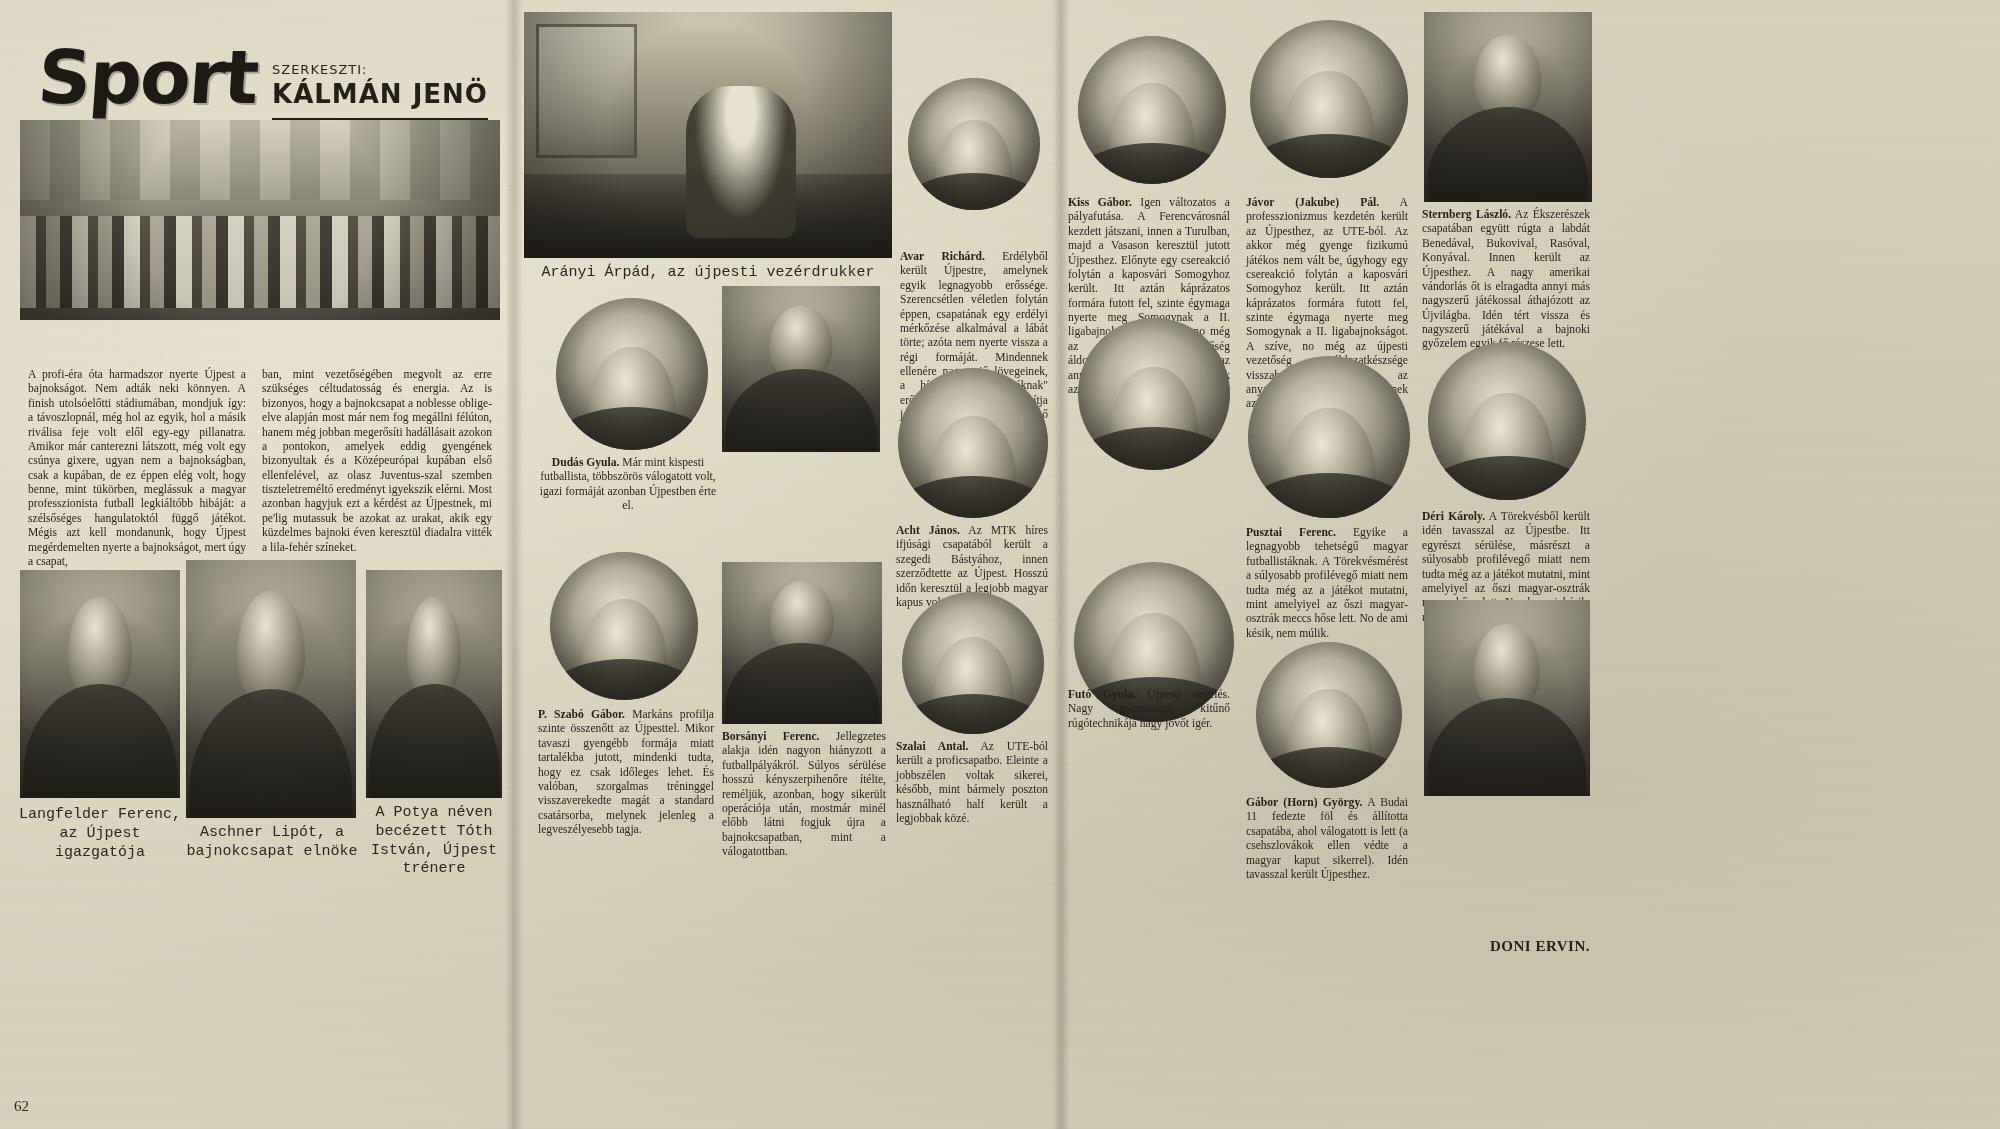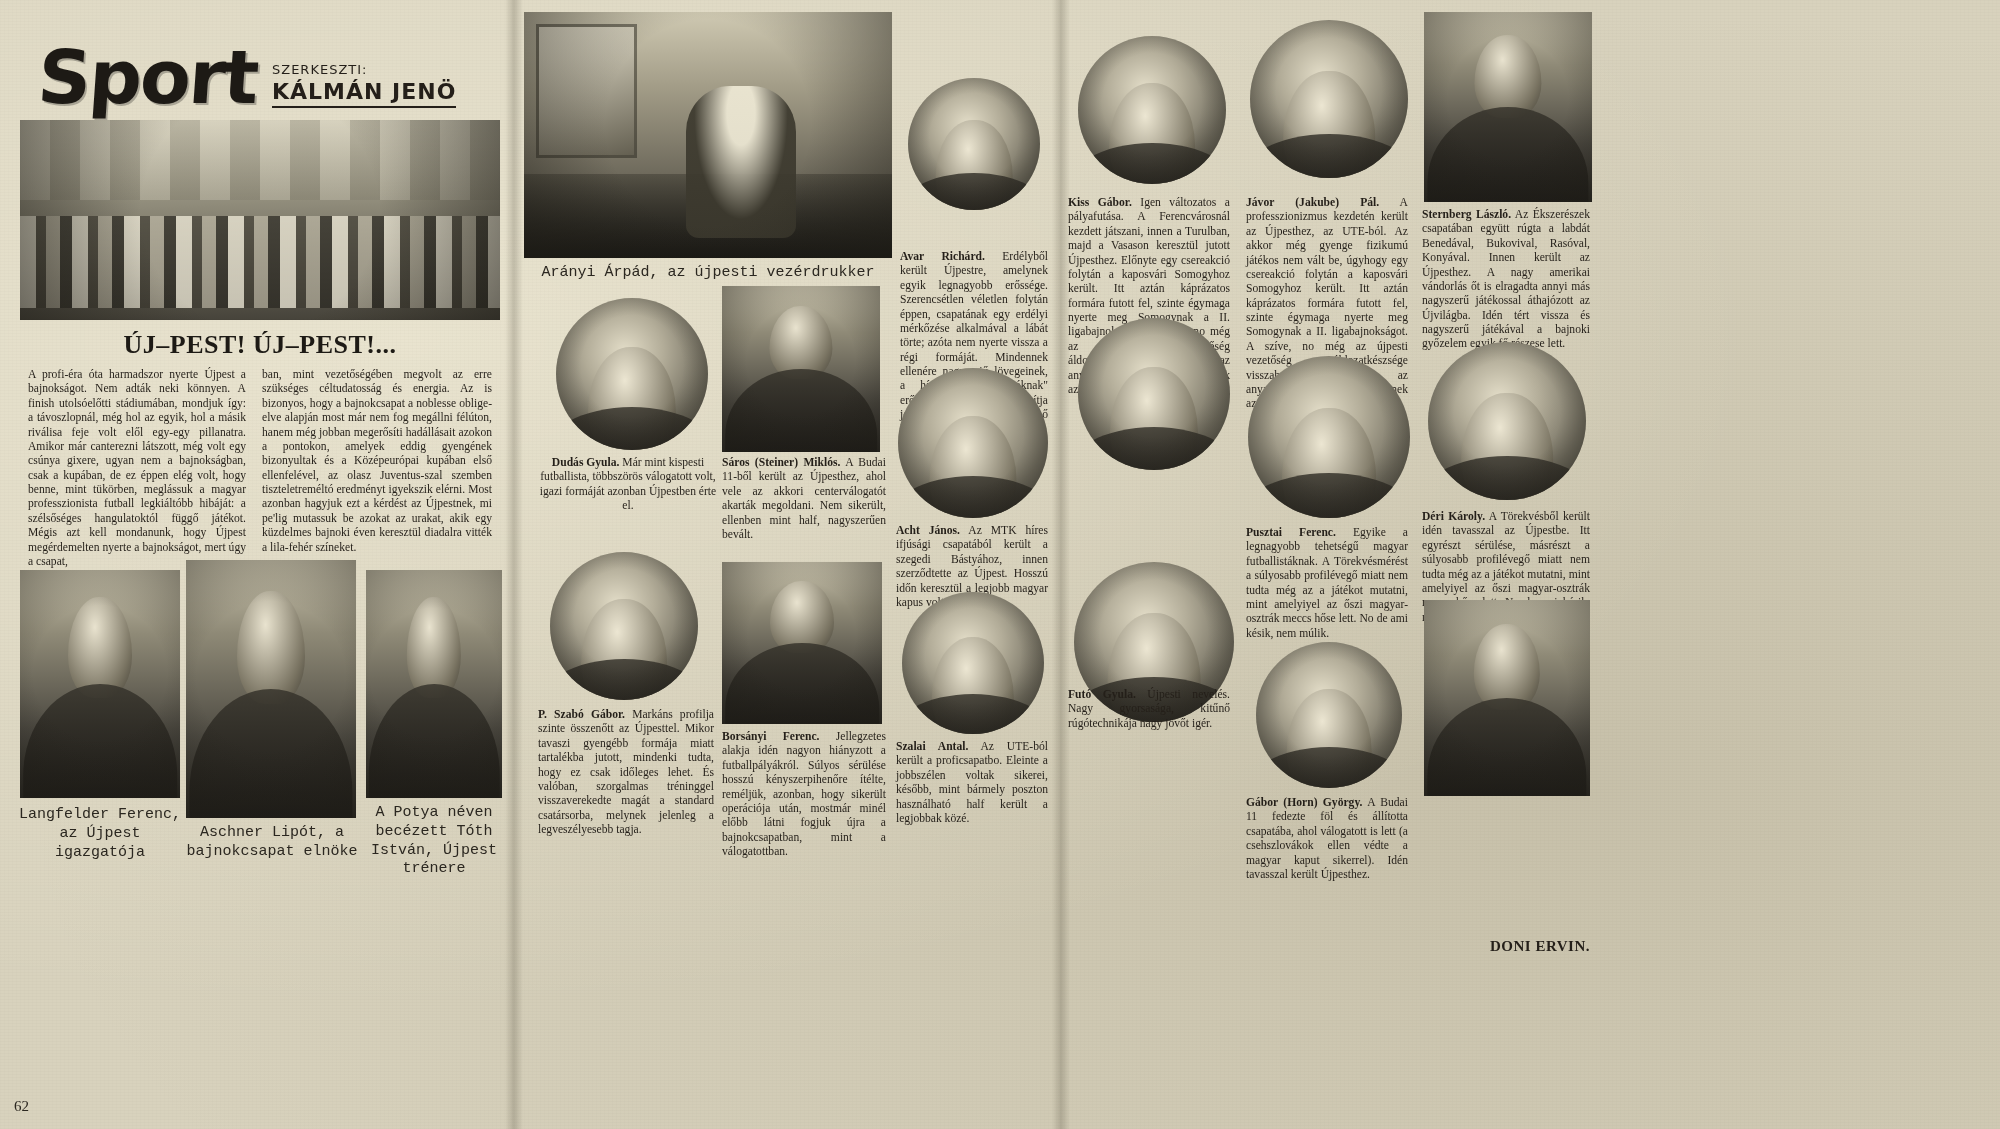--- a/index.html
+++ b/index.html
@@ -188,25 +188,25 @@
     position: absolute;
     left: 272px;
     top: 62px;
     font-family: "DejaVu Sans", sans-serif;
     font-size: 13px;
     letter-spacing: 1px;
     color: #241f19;
   }
   .editor .nm {
     display: block;
-    font-size: 22px;
+    font-size: 26px;
     font-weight: bold;
     letter-spacing: 1px;
     border-bottom: 2px solid #241f19;
-    padding-bottom: 2px;
+    padding-bottom: 9px;
     margin-top: 2px;
   }
   .headline {
     position: absolute;
     left: 40px;
     top: 330px;
     width: 440px;
     text-align: center;
     font-family: "Liberation Serif", serif;
     font-weight: bold;
@@ -244,21 +244,20 @@
   <div class="editor">
     <span>SZERKESZTI:</span>
     <span class="nm">KÁLMÁN JENÖ</span>
   </div>
 
   <div class="photo rect" style="left:20px; top:120px; width:480px; height:200px;">
     <div class="teamband"></div>
     <div class="vign"></div>
   </div>
 
-  <div class="headline">ÚJ–PEST! ÚJ–PEST!...</div>
 
   <div class="body" style="left:28px; top:368px; width:218px;">A profi-éra óta harmadszor nyerte Újpest a bajnokságot. Nem adták neki könnyen. A finish utolsóelőtti stádiumában, mondjuk így: a távoszlopnál, még hol az egyik, hol a másik riválisa feje volt elől egy-egy pillanatra. Amikor már canterezni látszott, még volt egy csúnya gixere, ugyan nem a bajnokságban, csak a kupában, de ez éppen elég volt, hogy benne, mint tükörben, meglássuk a magyar professzionista futball legkiáltóbb hibáját: a szélsőséges hangulatoktól függő játékot. Mégis azt kell mondanunk, hogy Újpest megérdemelten nyerte a bajnokságot, mert úgy a csapat,</div>
   <div class="body" style="left:262px; top:368px; width:230px;">ban, mint vezetőségében megvolt az erre szükséges céltudatosság és energia. Az is bizonyos, hogy a bajnokcsapat a noblesse oblige- elve alapján most már nem fog megállni félúton, hanem még jobban megerősíti hadállásait azokon a pontokon, amelyek eddig gyengének bizonyultak és a Középeurópai kupában első ellenfelével, az olasz Juventus-szal szemben tiszteletreméltó eredményt igyekszik elérni. Most azonban hagyjuk ezt a kérdést az Újpestnek, mi pe'lig mutassuk be azokat az urakat, akik egy küzdelmes bajnoki éven keresztül diadalra vitték a lila-fehér színeket.</div>
 
   <div class="photo rect" style="left:20px; top:570px; width:160px; height:228px;">
     <div class="suitman">
       <div class="head"></div>
       <div class="shoulders"></div>
     </div>
     <div class="vign"></div>
@@ -314,23 +313,20 @@
     <span class="bold">Dudás Gyula.</span><span> Már mint kispesti futballista, többszörös válogatott volt, igazi formáját azonban Újpestben érte el.</span>
   </div>
 
   <div class="photo rect" style="left:722px; top:286px; width:158px; height:166px;">
     <div class="suitman">
       <div class="head"></div>
       <div class="shoulders"></div>
     </div>
     <div class="vign"></div>
   </div>
-  <div class="body" style="left:722px; top:456px; width:164px;">
-    <span class="bold">Sáros (Steiner) Miklós.</span><span> A Budai 11-ből került az Újpesthez, ahol vele az akkori centerválogatót akarták megoldani. Nem sikerült, ellenben mint half, nagyszerűen bevált.</span>
-  </div>
 
   <div class="photo circ" style="left:898px; top:368px; width:150px; height:150px;">
     <div class="ph-face">
       <div class="head"></div>
       <div class="shoulders"></div>
     </div>
     <div class="vign"></div>
   </div>
   <div class="body" style="left:896px; top:524px; width:152px;">
     <span class="bold">Acht János.</span><span> Az MTK híres ifjúsági csapatából került a szegedi Bástyához, innen szerződtette az Újpest. Hosszú időn keresztül a legjobb magyar kapus volt.</span>

